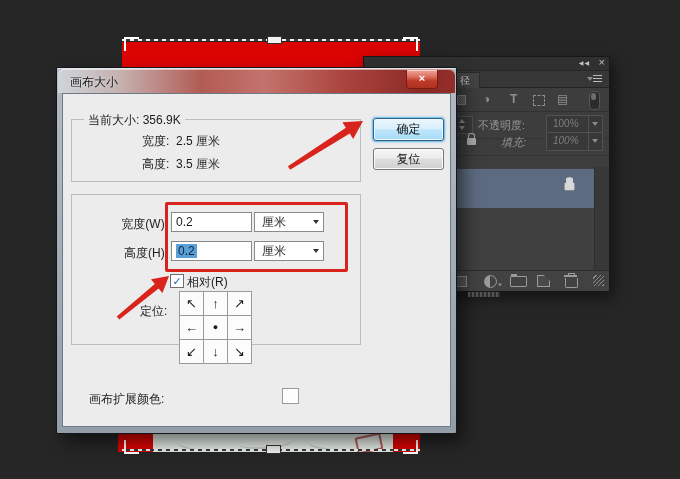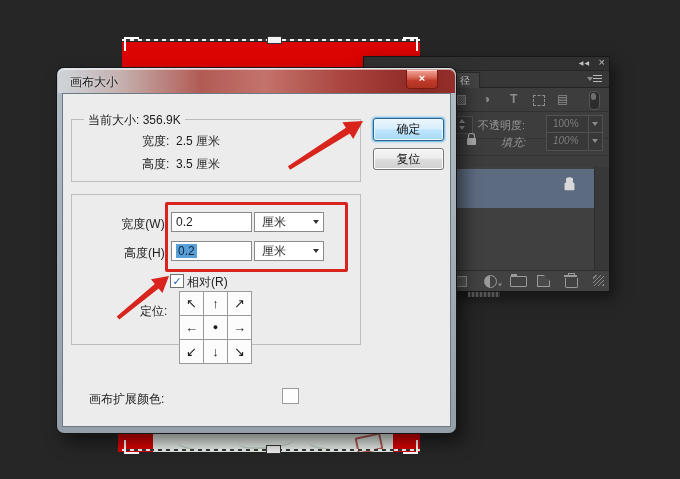--- a/index.html
+++ b/index.html
@@ -73,21 +73,21 @@
   .newlayer:before{content:"";position:absolute;right:-1px;top:-1px;border:3px solid #424242;border-left-color:transparent;border-bottom-color:transparent;}
   .trash{position:absolute;width:11px;height:9px;border:1px solid #9a9a9a;border-top:none;border-radius:0 0 2px 2px;}
   .trash:before{content:"";position:absolute;left:-2px;top:-3px;width:13px;height:2px;background:#9a9a9a;}
   .trash:after{content:"";position:absolute;left:2px;top:-5px;width:5px;height:2px;border:1px solid #9a9a9a;border-bottom:none;}
   .sq-icon{position:absolute;width:9px;height:9px;border:1px solid #8a8a8a;background:#555;}
   .grip-diag{position:absolute;width:11px;height:11px;
      background:repeating-linear-gradient(135deg,transparent 0 2px,#8a8a8a 2px 3px);}
   .p-grip{left:468px;top:292px;width:32px;height:5px;background:repeating-linear-gradient(90deg,#555 0 2px,#2e2e2e 2px 4px);}
 
   
-  .dialog{left:57px;top:68px;width:399px;height:365px;border-radius:7px;
+  .dialog{left:57px;top:68px;width:399px;height:365px;border-radius:1px;
           background:linear-gradient(#b3bcc5,#939ea8);
           box-shadow:0 0 0 1px #14161a,7px 9px 18px rgba(0,0,0,.55),inset 0 1px 0 rgba(255,255,255,.6);}
   .titlebar{position:absolute;left:1px;top:1px;right:1px;height:24px;border-radius:6px 6px 0 0;
       background:linear-gradient(90deg,#ced4da 0%,#c5b0ae 16%,#b25b55 36%,#c3736c 52%,#aa443e 72%,#8c2925 92%,#932e2a 100%);
       box-shadow:inset 0 1px 0 rgba(255,255,255,.55);}
   .dtitle{position:absolute;left:12px;top:5px;font-size:12px;color:#15181c;text-shadow:0 0 3px rgba(255,255,255,.7);}
   .close-btn{position:absolute;right:17px;top:1px;width:30px;height:18px;border:1px solid #7c190f;border-top:none;
       border-radius:0 0 4px 4px;background:linear-gradient(#f0a79c,#da6a58 40%,#c03a28 60%,#ad3220);
       color:#fff;font-size:11px;font-weight:bold;text-align:center;line-height:17px;
       box-shadow:inset 0 1px 0 rgba(255,255,255,.5);cursor:default;}

